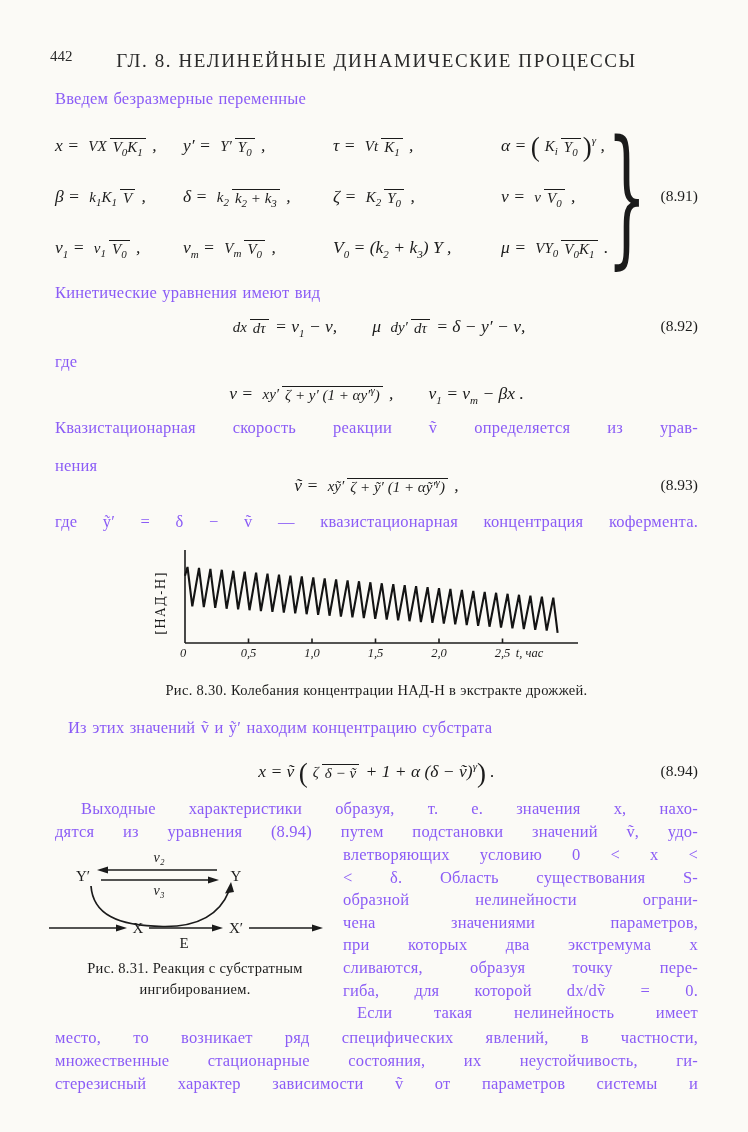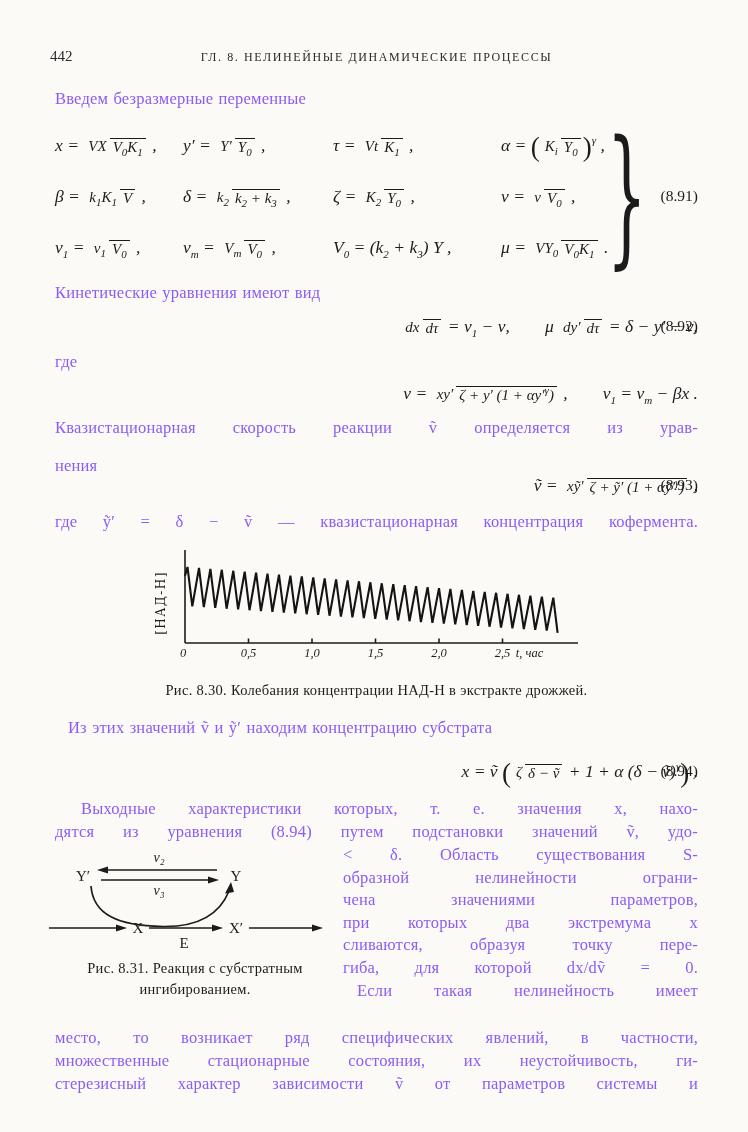--- a/index.html
+++ b/index.html
@@ -4,21 +4,21 @@
 <style>
   html,body{margin:0;padding:0;}
   body{
     width:748px;height:1132px;position:relative;overflow:hidden;
     background:#fbfaf6;color:#1b1b1b;
     font-family:"Liberation Serif","DejaVu Serif",serif;
   }
   .abs{position:absolute;}
   .body-text{font-size:16.5px;line-height:23px;letter-spacing:0.2px;word-spacing:1px;color:#8b5cf6;}
   .jline{text-align:justify;text-align-last:justify;}
-  .pagehead{font-size:12px;letter-spacing:1.6px;color:#2a2a2a;}
+  .pagehead{font-size:19px;letter-spacing:1.6px;color:#2a2a2a;}
   .pagenum{font-size:15px;color:#2a2a2a;}
   .caption{font-size:14.5px;letter-spacing:0.3px;text-align:center;color:#1b1b1b;}
   
   .formula{font-style:italic;font-size:17.5px;color:#1b1b1b;white-space:nowrap;
     font-family:"Liberation Serif","DejaVu Serif",serif;}
   .frac{display:inline-flex;vertical-align:middle;text-align:center;margin:0 2px;line-height:1.12;}
   .fnum,.fden{display:block;font-size:15px;padding:0 3px;}
   .fden{border-top:1.2px solid #1b1b1b;}
   .formula sup{font-size:11px;vertical-align:super;line-height:0;}
   .formula sub{font-size:11px;vertical-align:sub;line-height:0;}
@@ -26,21 +26,21 @@
   .eqnum{font-style:normal;font-size:15.5px;color:#1b1b1b;}
   
   .eq891wrap{left:55px;top:120px;width:643px;height:152px;}
   .eqgrid{position:absolute;left:0;top:0;width:560px;height:152px;display:flex;flex-direction:column;justify-content:space-between;}
   .eqrow{display:flex;align-items:center;height:50px;}
   .eqrow .c1{width:128px;}.eqrow .c2{width:150px;}.eqrow .c3{width:168px;}.eqrow .c4{flex:1;}
   .bracebox{position:absolute;right:58px;top:0;height:152px;width:26px;display:flex;align-items:center;justify-content:center;overflow:visible;}
   .brace{font-family:"DejaVu Serif",serif;font-size:150px;line-height:150px;transform:scaleX(0.42);color:#1b1b1b;}
   .eq891num{position:absolute;right:0;top:50%;transform:translateY(-50%);}
   
-  .eqline{left:55px;width:643px;display:flex;align-items:center;justify-content:flex-end;}
+  .eqline{left:55px;width:643px;display:flex;align-items:center;justify-content:center;}
   .eqline .eqnum{position:absolute;right:0;top:50%;transform:translateY(-50%);}
   
   .ax{stroke:#1c1c1c;stroke-width:1.6;}
   .wave{fill:none;stroke:#141414;stroke-width:2.1;stroke-linejoin:miter;}
   .tick{font-family:"Liberation Serif","DejaVu Serif",serif;font-style:italic;font-size:12.5px;text-anchor:middle;fill:#1c1c1c;}
   .ylab{font-family:"DejaVu Serif",serif;font-size:12px;text-anchor:middle;fill:#1c1c1c;letter-spacing:1.5px;}
   .dgline{stroke:#1b1b1b;stroke-width:1.7;fill:none;}
   .dgfill{fill:#1b1b1b;stroke:none;}
   .dgtext{font-family:"Liberation Serif","DejaVu Serif",serif;font-size:15px;fill:#1b1b1b;text-anchor:middle;}
   .dgit{font-style:italic;font-size:14px;}
@@ -174,21 +174,21 @@
 <div class="abs body-text" style="left:68px;top:716px;width:643px;">Из этих значений ṽ и ỹ′ находим концентрацию субстрата</div>
 
 <div class="abs eqline" style="top:746px;height:50px;">
   <span class="formula">x = ṽ <span class="bigp">(</span><span class="frac">
         <span class="fnum">ζ</span>
         <span class="fden">δ − ṽ</span>
       </span> + 1 + α (δ − ṽ)<sup>γ</sup><span class="bigp">)</span> .</span>
   <span class="eqnum">(8.94)</span>
 </div>
 
-<div class="abs body-text jline indent1" style="left:55px;top:797px;width:643px;">Выходные характеристики которых, т. е. значения x, нахо-</div>
+<div class="abs body-text jline indent1" style="left:55px;top:797px;width:643px;">Выходные характеристики образуя, т. е. значения x, нахо-</div>
 <div class="abs body-text jline" style="left:55px;top:820px;width:643px;">дятся из уравнения (8.94) путем подстановки значений ṽ, удо-</div>
 
 <svg class="abs" style="left:45px;top:850px;" width="300" height="105" viewBox="0 0 300 105">
 
   <line class="dgline" x1="4" y1="78" x2="74" y2="78"></line>
   <polygon class="dgfill" points="82,78 71,74.6 71,81.4"></polygon>
   <text class="dgtext" x="93" y="83">X</text>
   <line class="dgline" x1="104" y1="78" x2="170" y2="78"></line>
   <polygon class="dgfill" points="178,78 167,74.6 167,81.4"></polygon>
   <text class="dgtext" x="191" y="83">X′</text>
@@ -205,20 +205,21 @@
   <polygon class="dgfill" points="52,20 63,16.6 63,23.4"></polygon>
   <line class="dgline" x1="56" y1="30" x2="166" y2="30"></line>
   <polygon class="dgfill" points="174,30 163,26.6 163,33.4"></polygon>
   <text class="dgtext dgit" x="114" y="12">v₂</text>
   <text class="dgtext dgit" x="114" y="45">v₃</text>
 </svg>
 <div class="abs caption" style="left:40px;top:960px;width:310px;">Рис. 8.31. Реакция с субстратным</div>
 <div class="abs caption" style="left:40px;top:981px;width:310px;">ингибированием.</div>
 
 <div class="abs" style="left:343px;top:844px;width:355px;">
+  <div class="body-text rline" style="line-height:22.6px;">влетворяющих условию 0 &lt; x &lt;</div>
   <div class="body-text rline" style="line-height:22.6px;">&lt; δ. Область существования S-</div>
   <div class="body-text rline" style="line-height:22.6px;">образной нелинейности ограни-</div>
   <div class="body-text rline" style="line-height:22.6px;">чена значениями параметров,</div>
   <div class="body-text rline" style="line-height:22.6px;">при которых два экстремума x</div>
   <div class="body-text rline" style="line-height:22.6px;">сливаются, образуя точку пере-</div>
   <div class="body-text rline" style="line-height:22.6px;">гиба, для которой dx/dṽ = 0.</div>
   <div class="body-text rline indent2" style="line-height:22.6px;">Если такая нелинейность имеет</div>
 </div>
 
 <div class="abs" style="left:55px;top:1026px;width:643px;">

